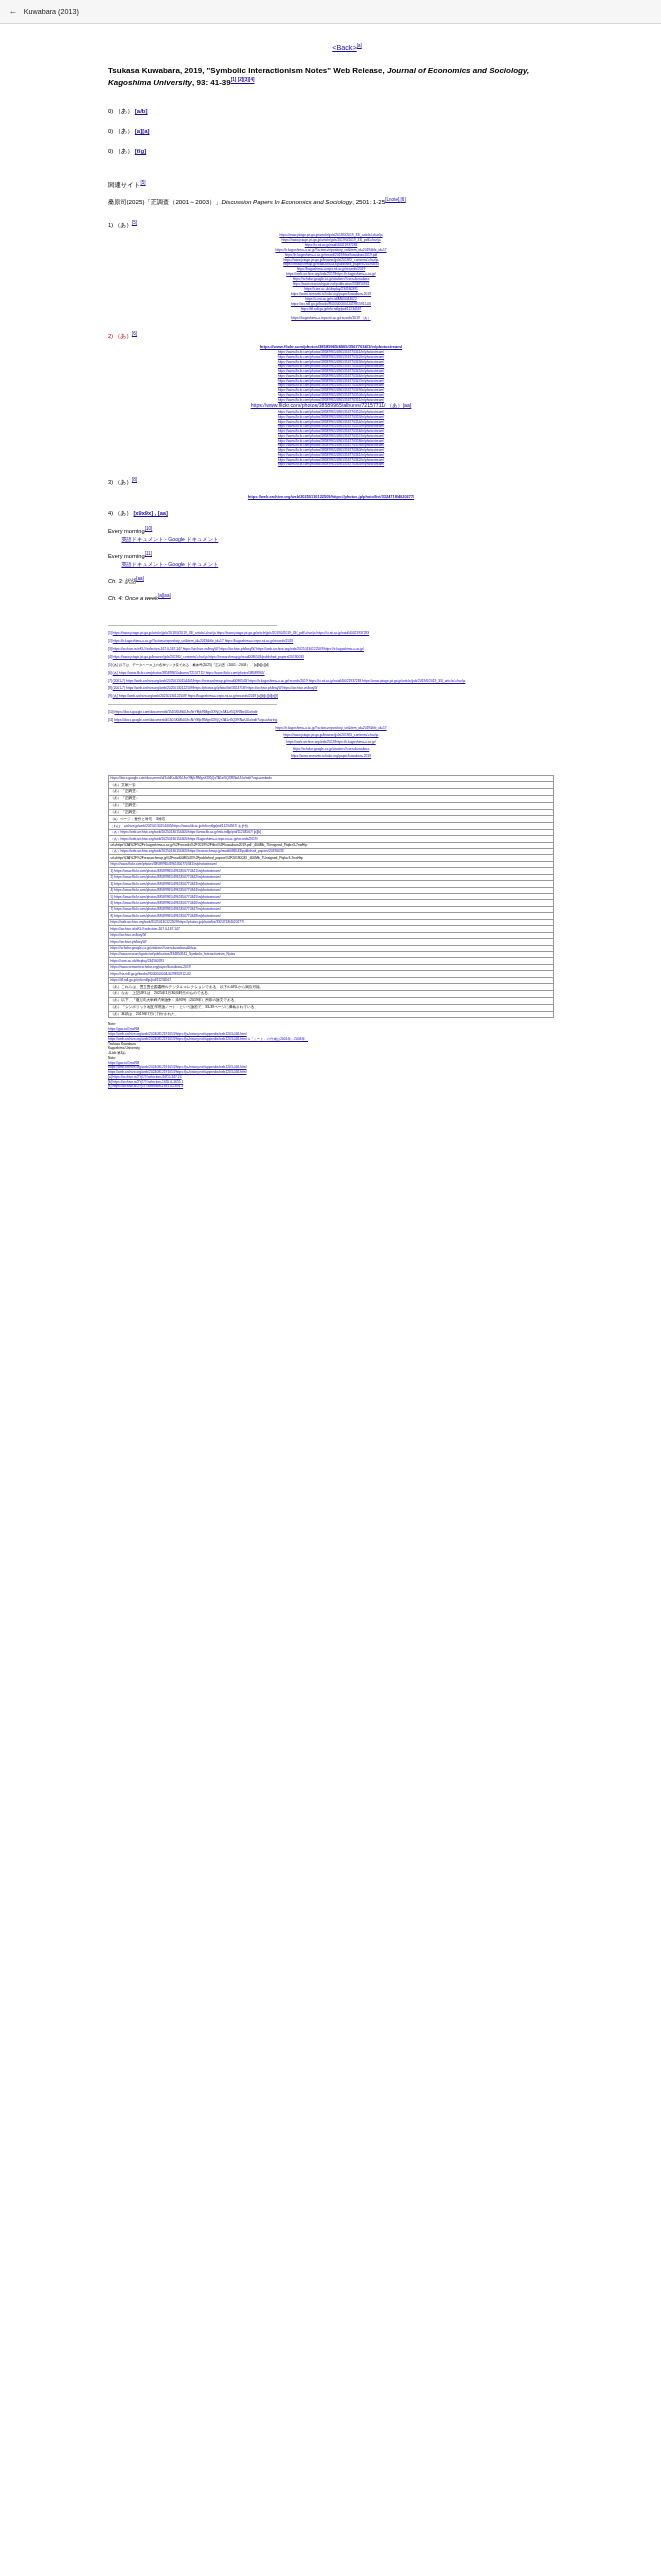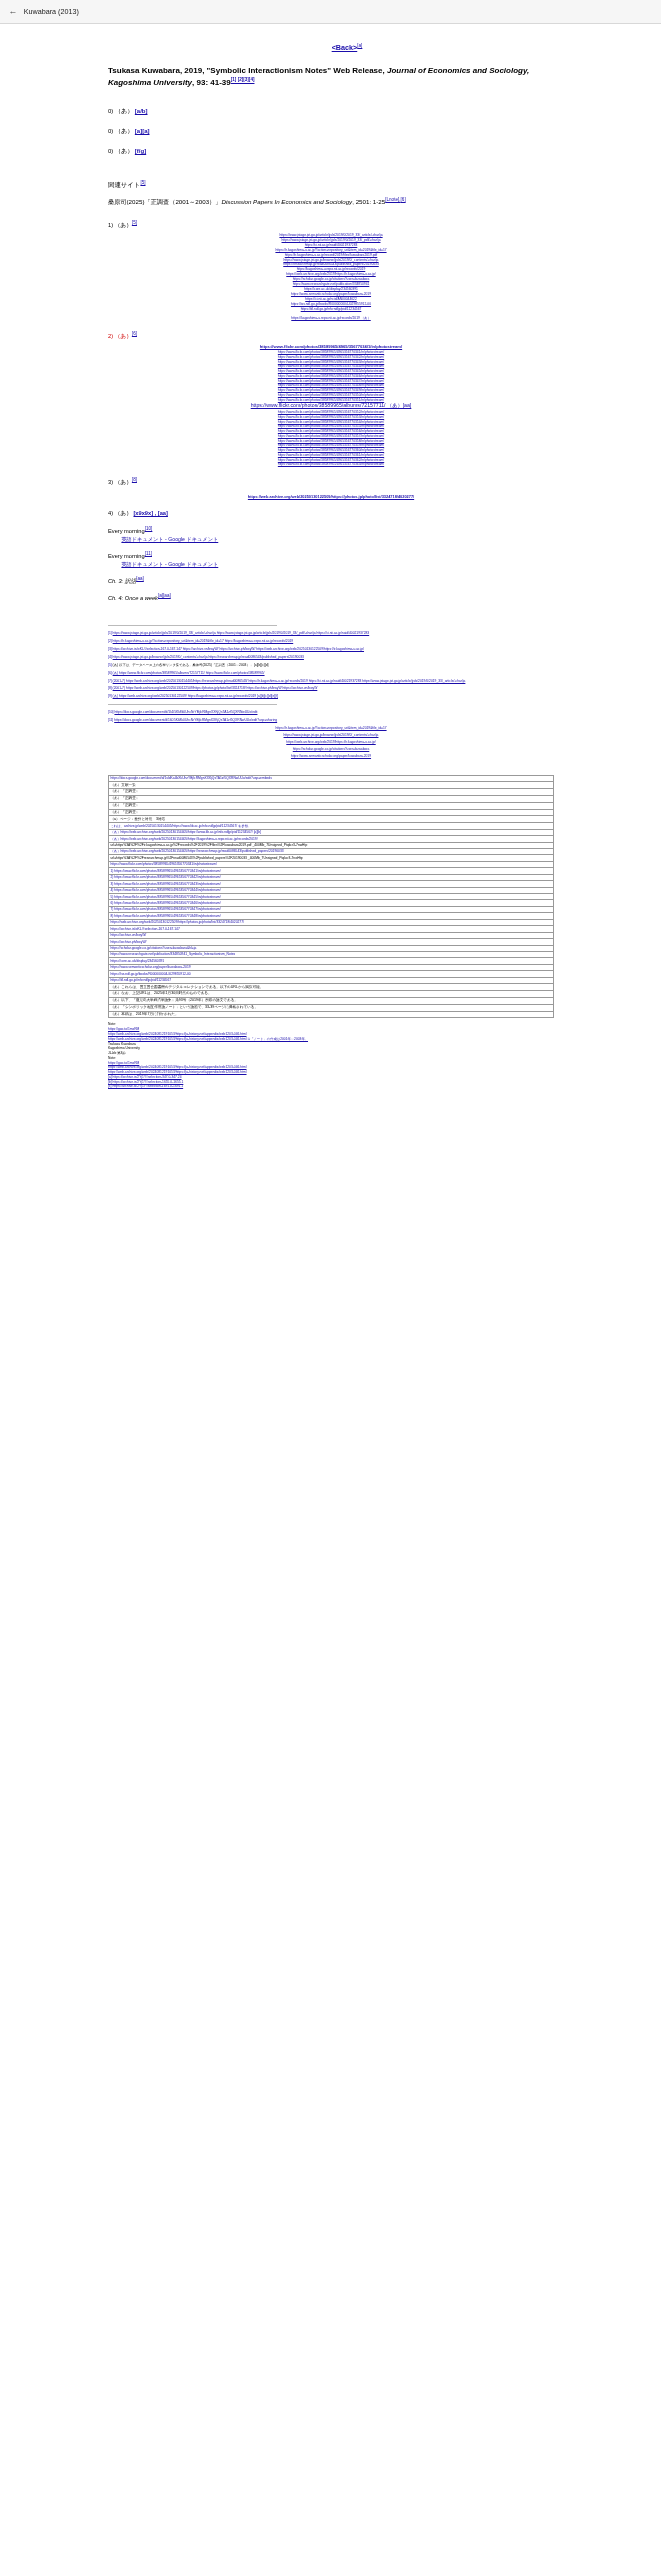--- a/index.html
+++ b/index.html
@@ -57,21 +57,21 @@
   .bold { font-weight: bold; }
   .italic { font-style: italic; }
   .sup { font-size: 4.6px; vertical-align: super; }
   .small { font-size: 5.2px; }
 
   .back-line {
     text-align: center;
     margin: 5.2px 0 13.4px 0;
     font-size: 7.2px;
   }
-  .back-line .bk { font-weight: bold; margin-left: 32px; }
+  .back-line .bk { font-weight: normal; margin-left: 32px; }
 
   h1.title {
     font-size: 8px;
     line-height: 1.5;
     font-weight: bold;
     margin: 0 0 17.5px 0;
   }
 
   .numbered-line {
     font-size: 6px;

